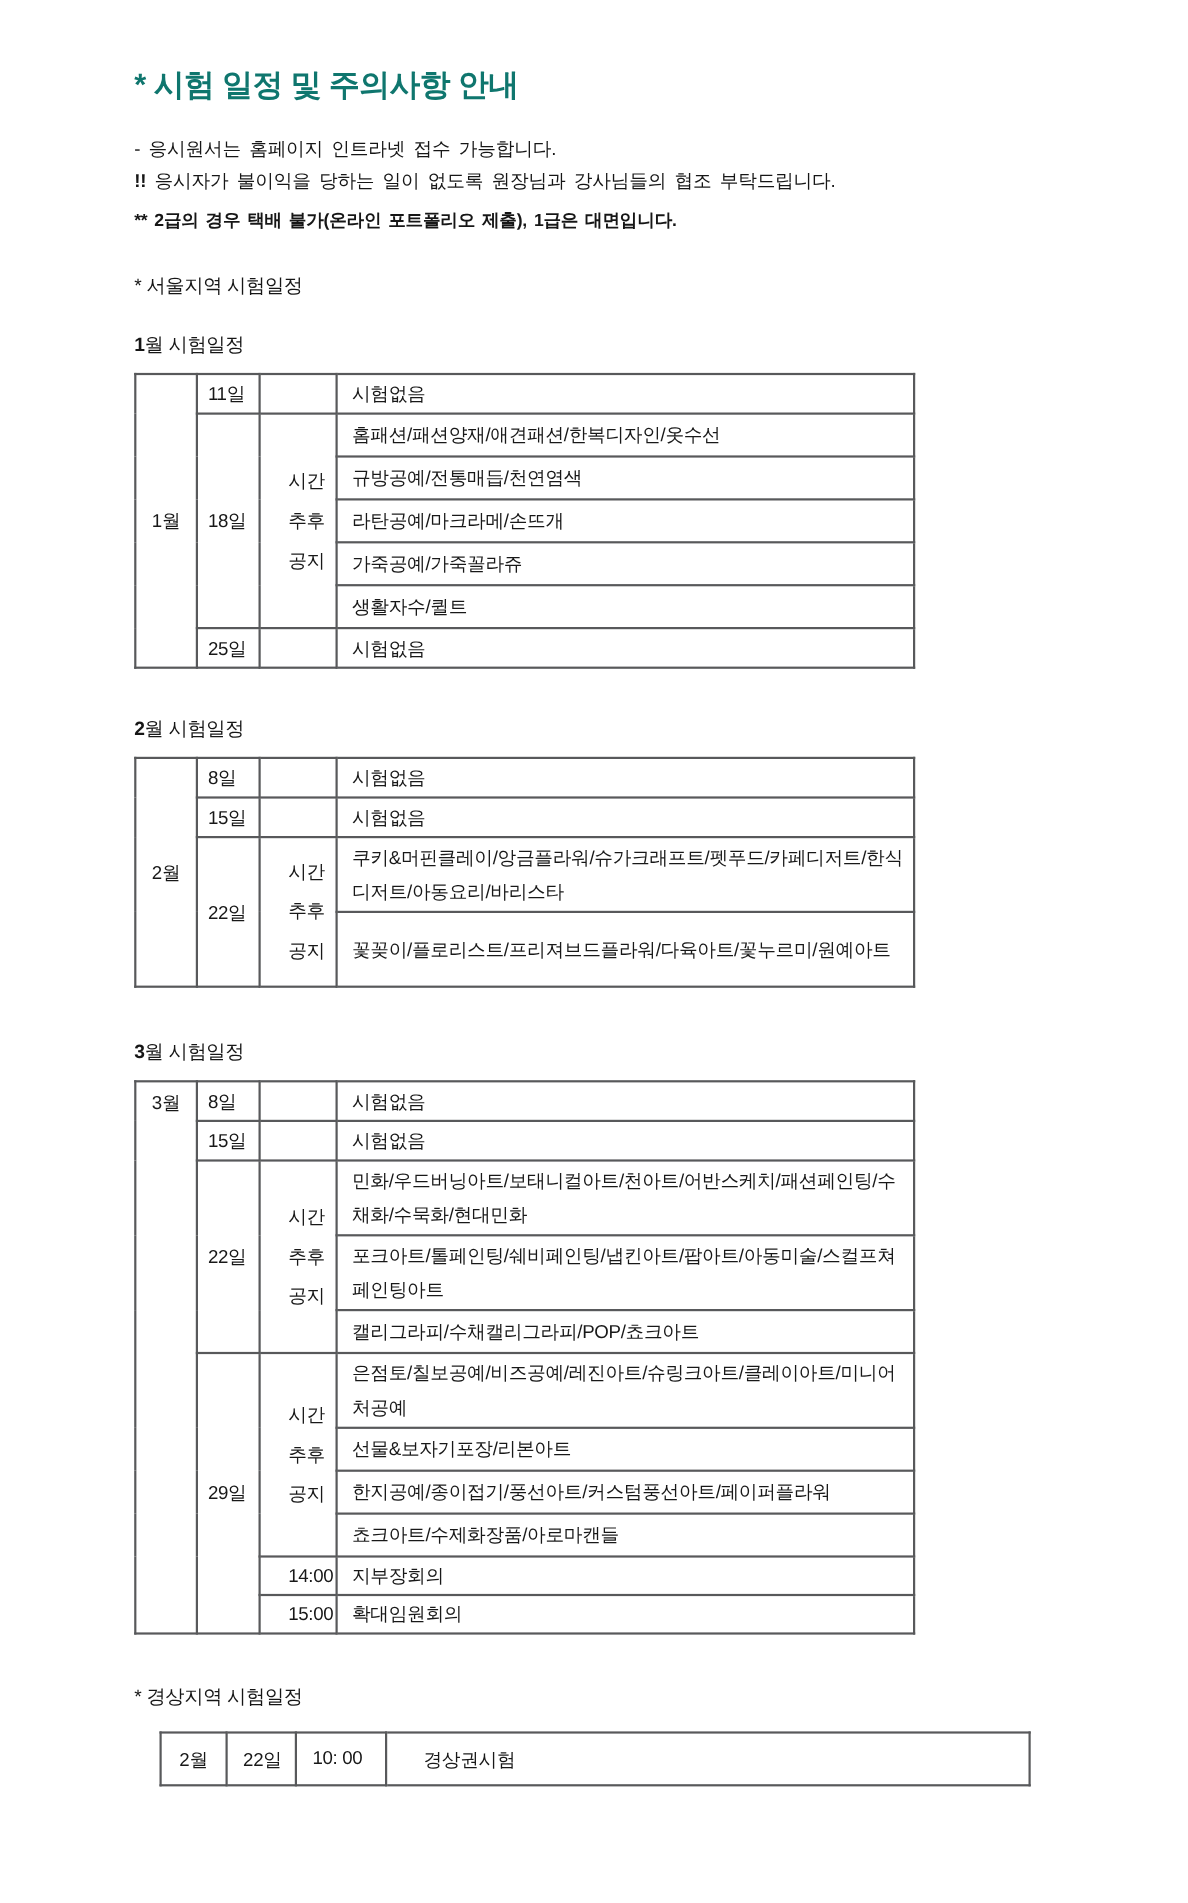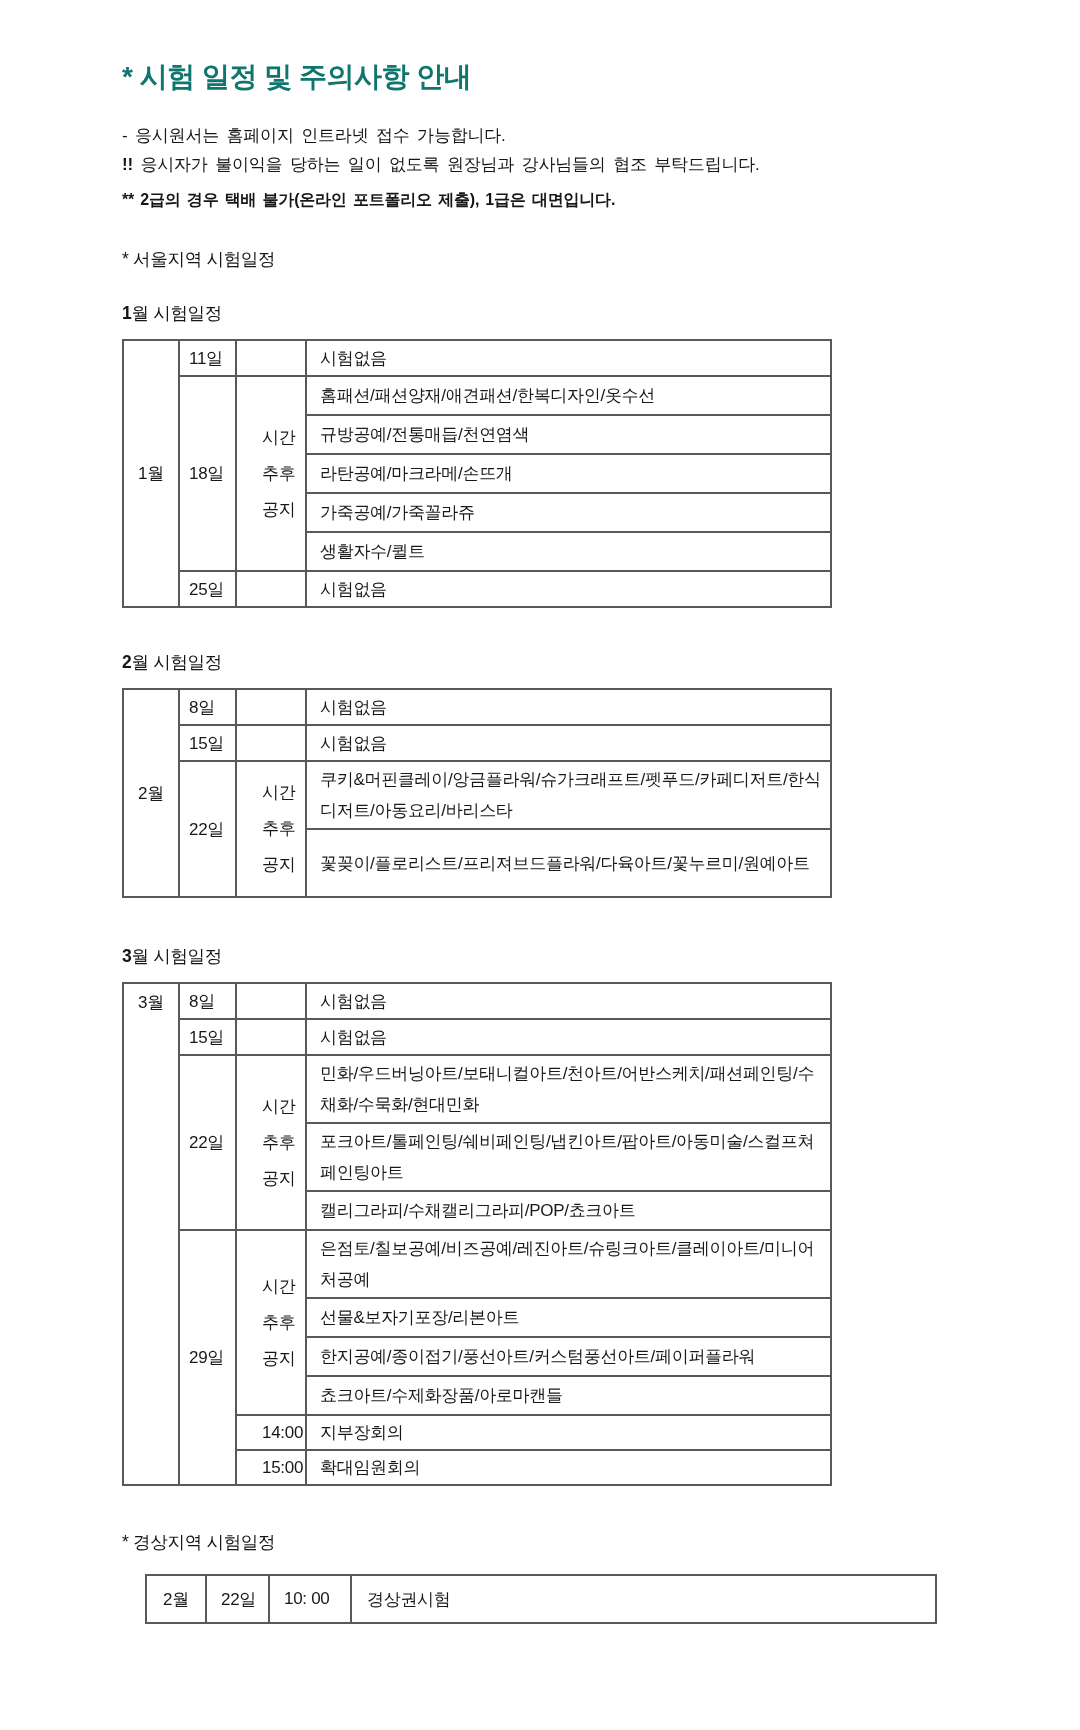--- a/index.html
+++ b/index.html
@@ -49,21 +49,21 @@
   td.time-cell{padding-left:25px;line-height:36px;word-break:keep-all;}
   td.time-small{line-height:normal;}
   td.content-cell{padding-left:13px;padding-right:6px;line-height:31px;word-break:break-all;}
 
   tr.h-s td{height:34px;}
   tr.h-c td{height:37px;}
   tr.h-2 td{height:66px;}
   tr.h-m td{height:33px;}
   .gy-table tr td{height:46px;}
   .gy-table td.day-cell,.gy-table td.time-small{padding-left:14px;}
-  .gy-table td.content-cell{padding-left:15px;}
+  .gy-table td.content-cell{padding-left:33px;}
 
   .tbl-wrap{margin-top:2px;}
   .gap-after-jan{margin-top:42px;}
   .gap-after-feb{margin-top:46px;}
   .gap-after-mar{margin-top:44px;}
 </style>
 </head>
 <body>
 
 <div class="page">

